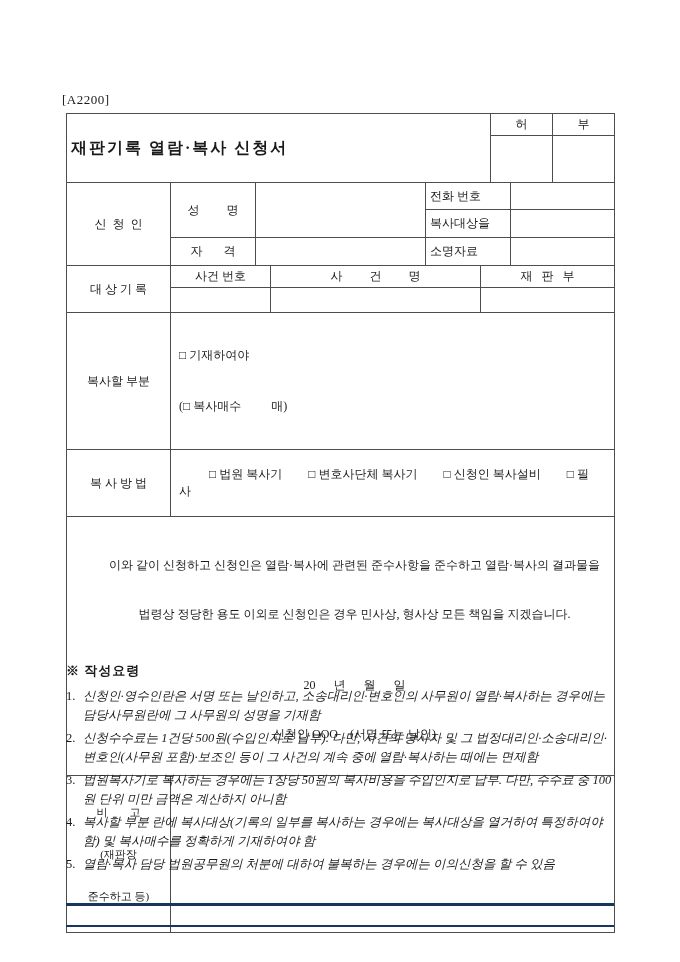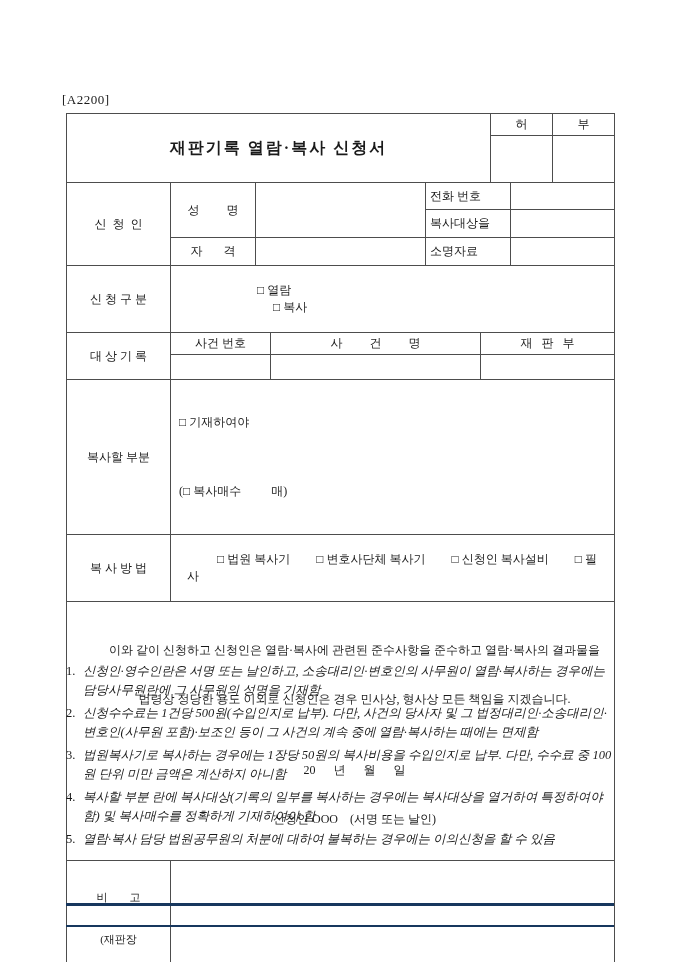--- a/index.html
+++ b/index.html
@@ -8,31 +8,31 @@
   .page { position:relative; width:680px; height:962px; background:#fff; overflow:hidden; }
 
   .form-code { position:absolute; left:62px; top:92px; font-size:13px; letter-spacing:0.5px; }
 
   .form-wrap { position:absolute; left:66px; top:114px; width:548px; }
   table { border-collapse:collapse; table-layout:fixed; width:548px; margin-top:-1px; }
   td { border:1px solid #4d4d4d; font-size:12px; vertical-align:middle; padding:1px 4px;
        white-space:pre-wrap; overflow:hidden; }
   .ctr { text-align:center; }
 
-  .title-cell { font-size:16px; font-weight:bold; text-align:center; letter-spacing:2px; }
+  .title-cell { font-size:16px; font-weight:bold; text-align:left; letter-spacing:2px; }
 
   .opt-row span { display:inline-block; }
 
   .pledge-cell { text-align:center; padding-top:9px; }
   .pledge-cell div { line-height:19px; }
   .pledge-date { margin-top:22px; }
 
   .remarks-lbl { font-size:11px; line-height:14px; text-align:center; }
 
-  .method-cell { padding-left:16px; }
+  .method-cell { padding-left:8px; }
   .method-cell span { margin-right:26px; }
 
   .notes { position:absolute; left:66px; top:662px; width:552px; font-size:12.5px; }
   .notes-title { font-weight:bold; font-size:13px; margin-bottom:7px; letter-spacing:1px; }
   .note-item { display:flex; margin-bottom:4px; line-height:19px; }
   .note-num { width:17px; flex:none; }
   .note-text { flex:1; word-break:normal;font-style:italic; }
 
   .rule { position:absolute; left:66px; width:548px; }
   .rule-top { top:903px; height:3px; background:#17375e; }
@@ -88,35 +88,20 @@
       </tr>
       <tr style="height:28px">
         <td class="ctr">자       격</td>
         <td></td>
         <td>소명자료</td>
         <td></td>
       </tr>
     </tbody>
       </table>
 
-    <table>
-      <colgroup>
-          <col style="width:104px">
-          <col style="width:444px">
-        </colgroup>
-      <tbody>
-          <tr style="height:27px">
-        <td class="ctr">신 청 구 분</td>
-        <td class="opt-row">
-          <span style="margin-left:52px">□ 열람</span>
-          <span style="margin-left:68px">□ 복사</span>
-        </td>
-      </tr>
-    </tbody>
-      </table>
 
     <table>
       <colgroup>
           <col style="width:104px">
           <col style="width:100px">
           <col style="width:210px">
           <col style="width:134px">
         </colgroup>
       <tbody>
           <tr style="height:22px">
@@ -136,21 +121,21 @@
     <table>
       <colgroup>
           <col style="width:104px">
           <col style="width:444px">
         </colgroup>
       <tbody>
           <tr style="height:52px">
         <td class="ctr">복사할 부분</td>
         <td style="vertical-align:top; padding:4px 8px;">
           <div>□ 기재하여야</div>
-          <div style="margin-top:22px">(□ 복사매수          매)</div>
+          <div style="margin-top:4px">(□ 복사매수          매)</div>
         </td>
       </tr>
     </tbody>
       </table>
 
     <table>
       <colgroup>
           <col style="width:104px">
           <col style="width:444px">
         </colgroup>
@@ -193,20 +178,21 @@
           <div>준수하고 등)</div>
         </td>
         <td></td>
       </tr>
     </tbody>
       </table>
 
   </div>
 
   <div class="notes">
+    <div class="notes-title">※ 작성요령</div>
 
     <div class="note-item">
       <span class="note-num">1.</span>
       <span class="note-text">신청인·영수인란은 서명 또는 날인하고, 소송대리인·변호인의 사무원이 열람·복사하는 경우에는 담당사무원란에 그 사무원의 성명을 기재함</span>
     </div>
     <div class="note-item">
       <span class="note-num">2.</span>
       <span class="note-text">신청수수료는 1건당 500원(수입인지로 납부). 다만, 사건의 당사자 및 그 법정대리인·소송대리인·변호인(사무원 포함)·보조인 등이 그 사건의 계속 중에 열람·복사하는 때에는 면제함</span>
     </div>
     <div class="note-item">

